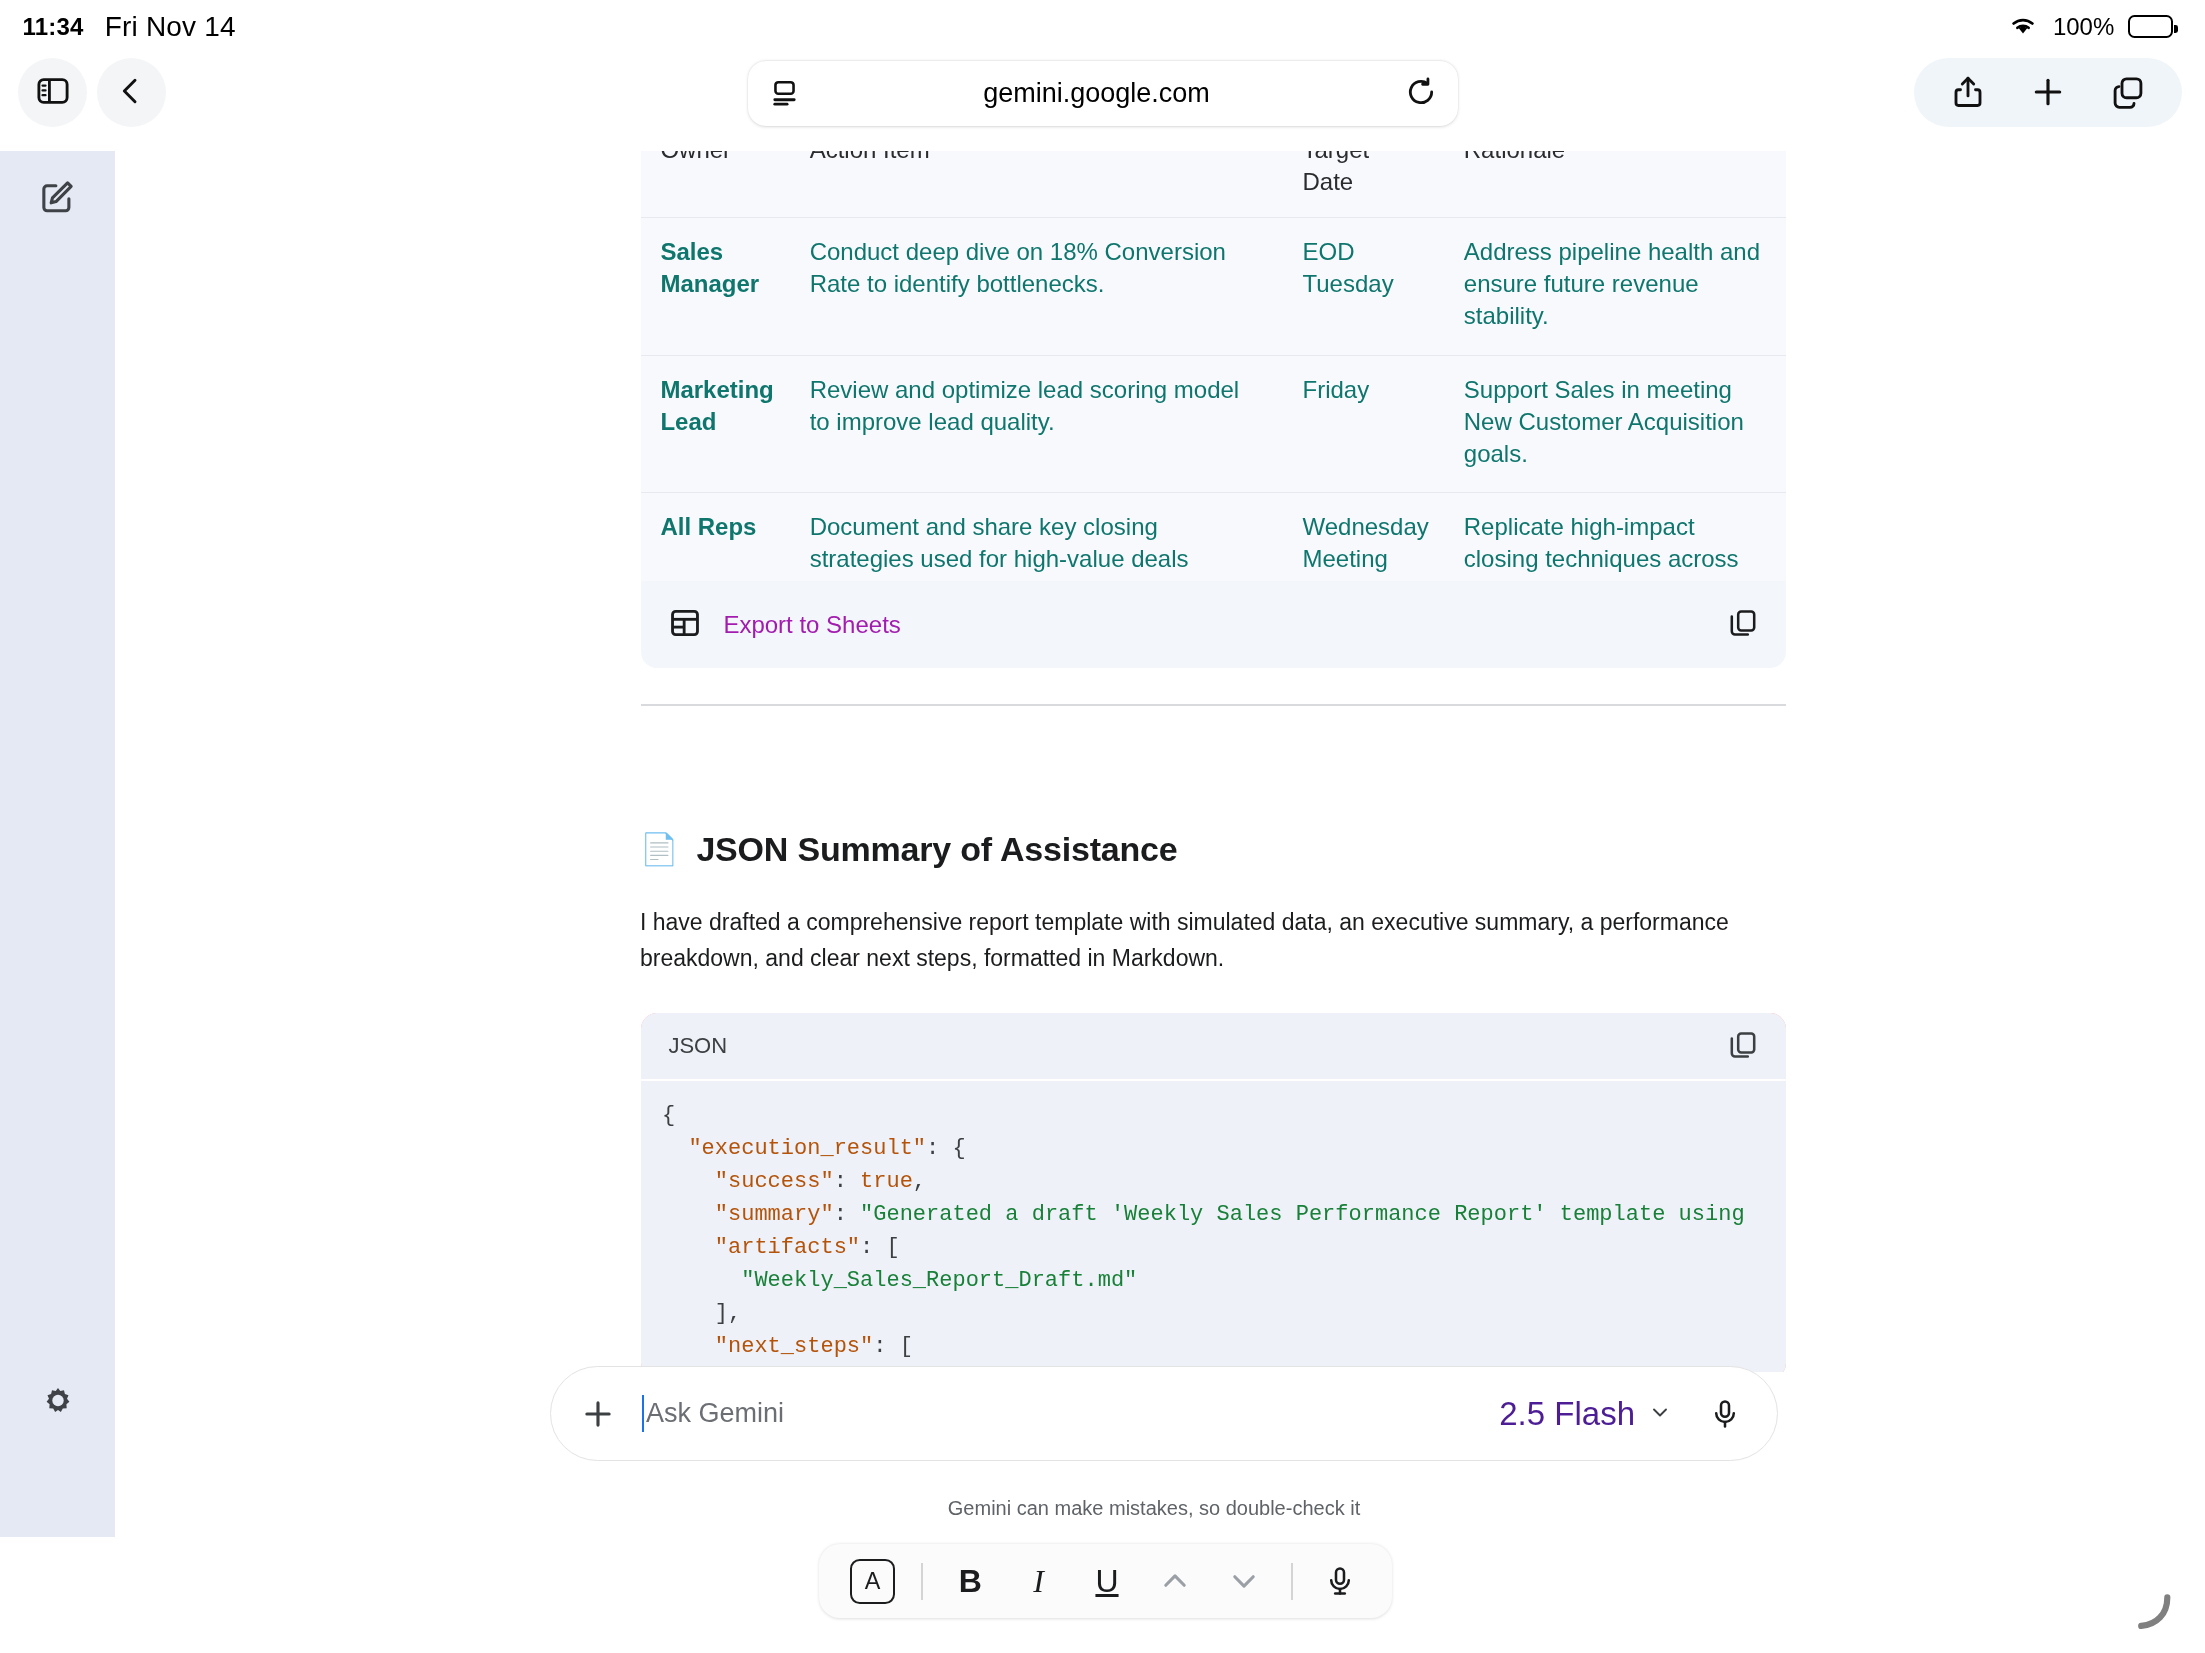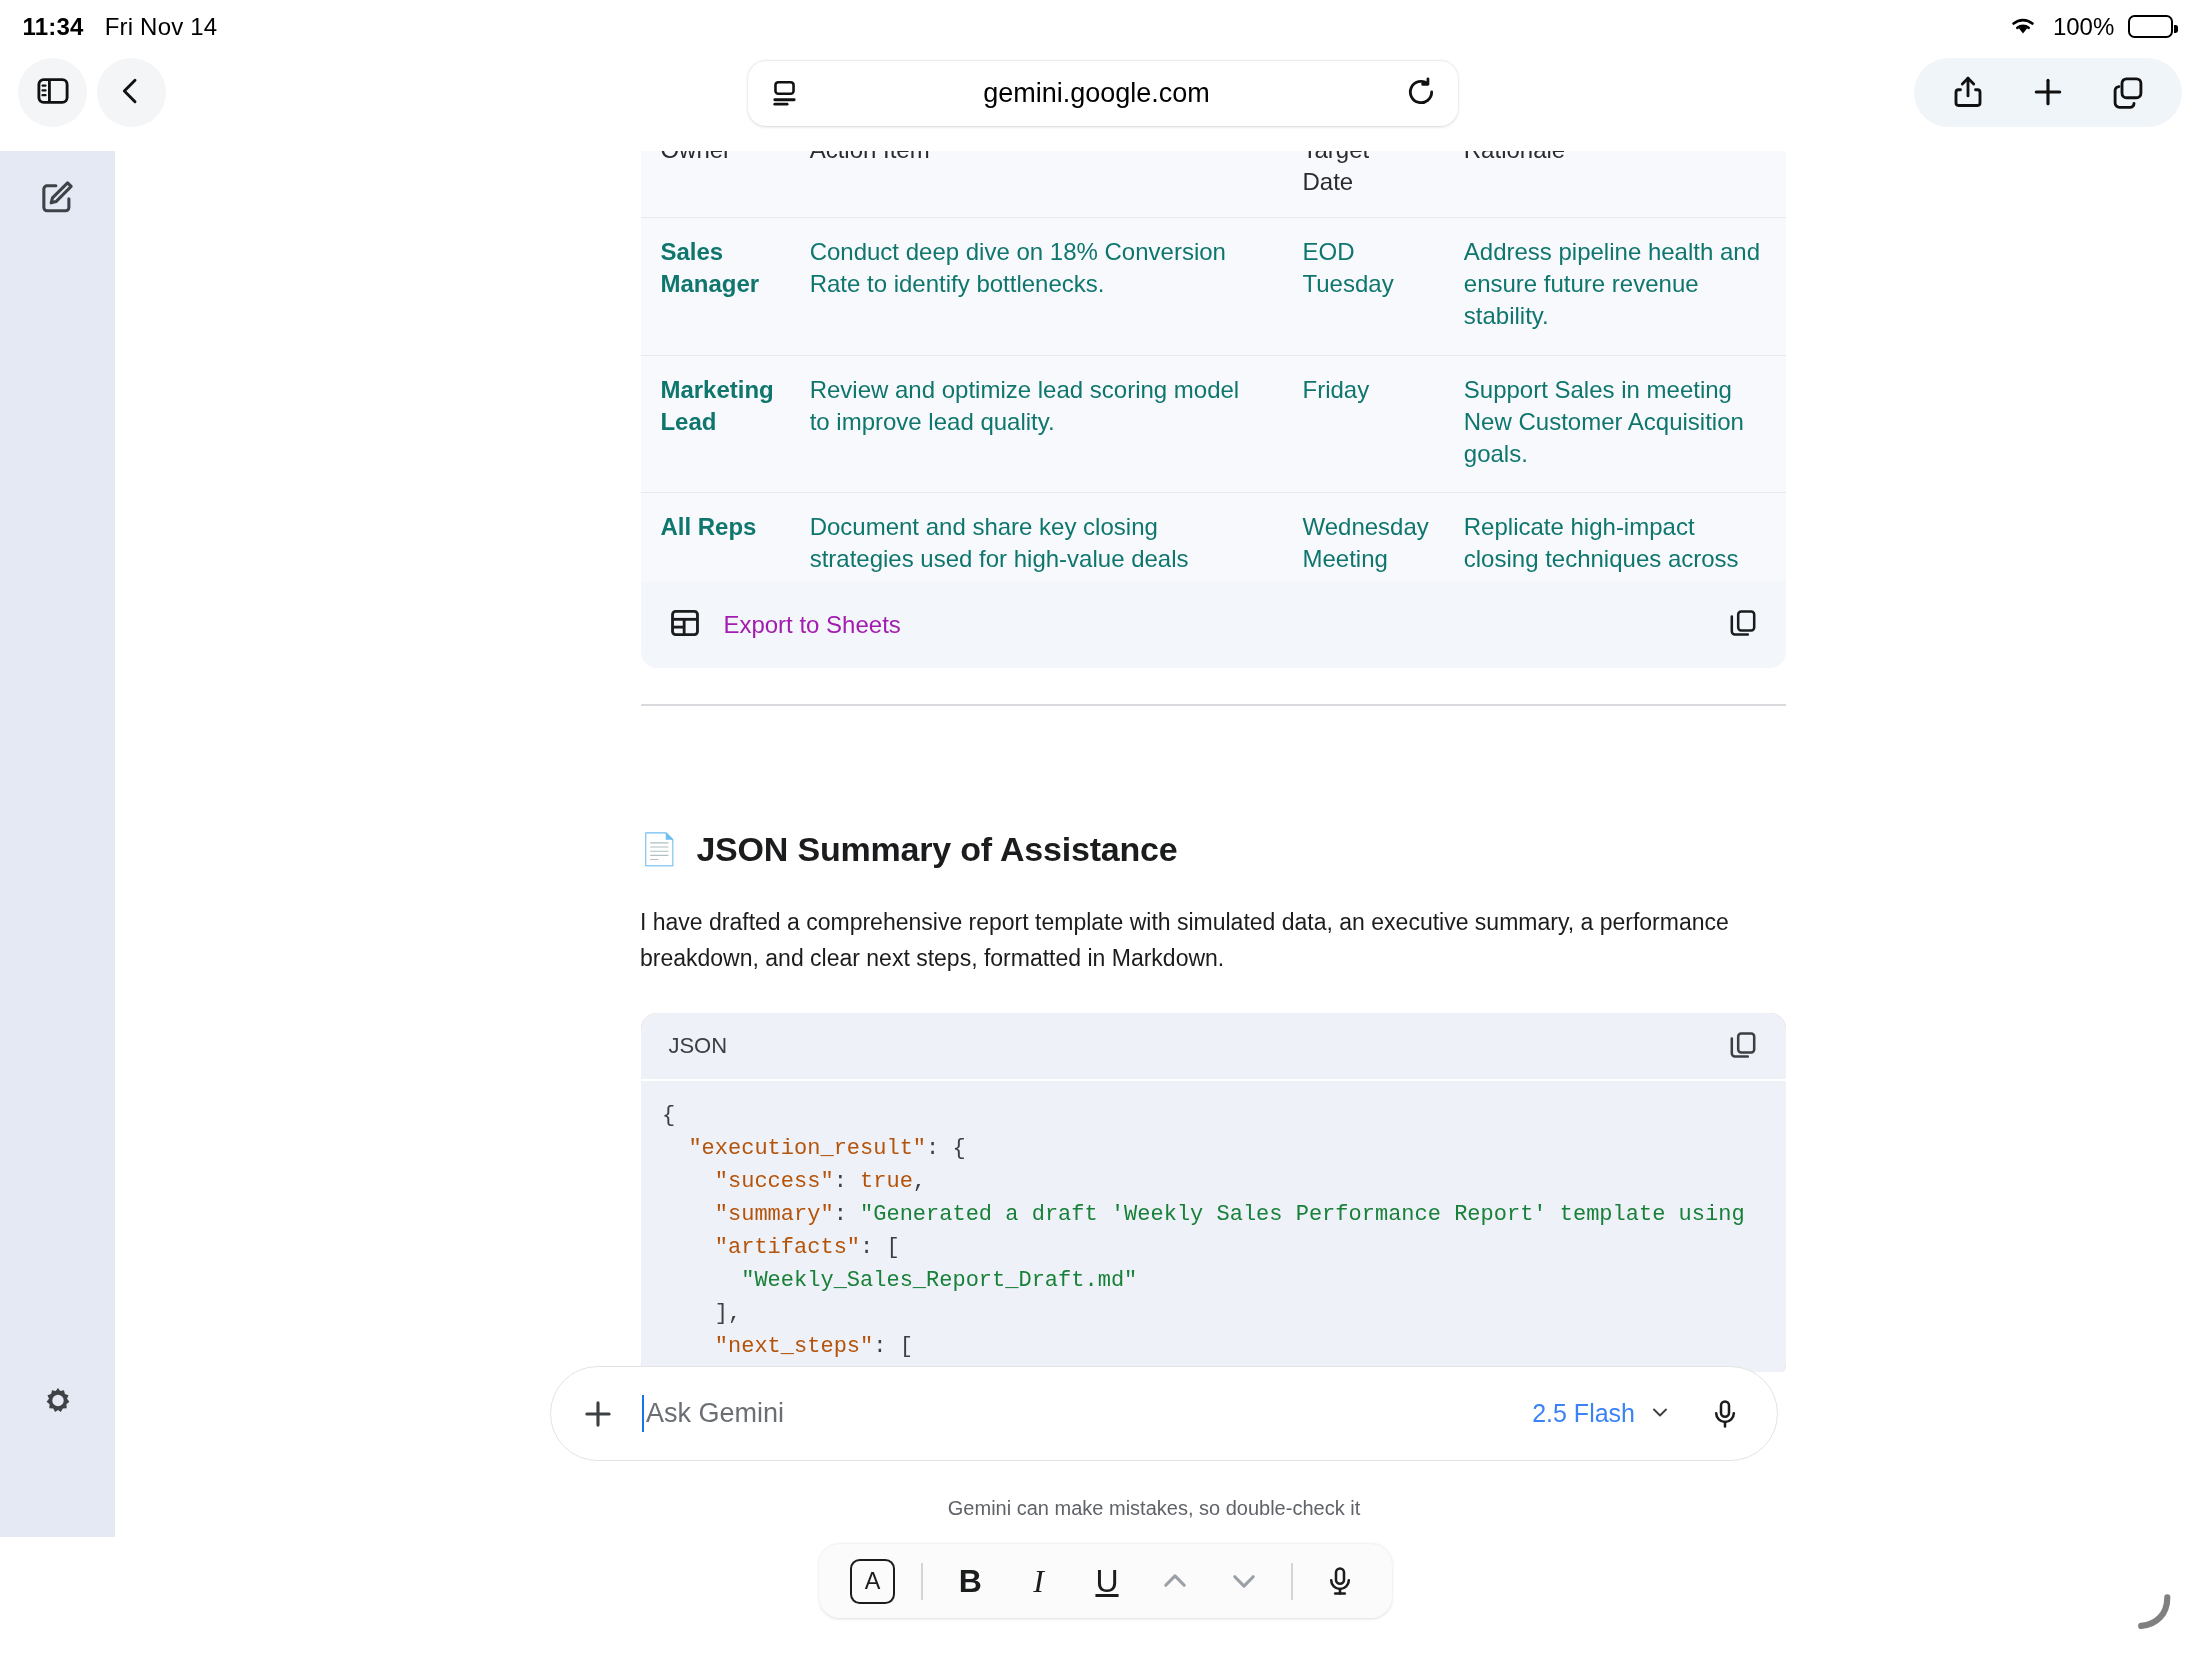--- a/index.html
+++ b/index.html
@@ -12,21 +12,21 @@
 
   
   .statusbar {
     position: absolute; top: 0; left: 0; width: 2205px; height: 53px;
     display: flex; align-items: center; justify-content: space-between;
     padding: 0 32px 0 22.6px;
     z-index: 60;
   }
   .sb-left { display: flex; align-items: center; gap: 21px; }
   .sb-time { font-size: 24px; font-weight: 600; color: #000; letter-spacing: 0.2px; }
-  .sb-date { font-size: 24px; font-weight: 500; color: #000; letter-spacing: 0.2px; }
+  .sb-date { font-size: 28px; font-weight: 500; color: #000; letter-spacing: 0.2px; }
   .sb-right { display: flex; align-items: center; gap: 13.7px; }
   .sb-batt-pct { font-size: 24px; font-weight: 500; color: #000; }
   .batt-shell {
     width: 45px; height: 22.6px; border: 2.4px solid #000; border-radius: 6.5px;
     padding: 2.4px; position: relative;
   }
   .batt-fill { width: 100%; height: 100%; background: #000; border-radius: 2.4px; }
   .batt-nub {
     position: absolute; right: -6.5px; top: 7.3px; width: 4px; height: 8px;
     background: #000; border-radius: 0 2.4px 2.4px 0;
@@ -178,21 +178,21 @@
   .ask-plus { cursor: pointer; display: flex; align-items: center; justify-content: center; }
   .ask-caret {
     width: 2.4px; height: 37px; background: #1a73e8; margin-left: 26px; margin-right: 1.6px;
   }
   .ask-placeholder {
     font-size: 27px; color: #6b6f74; flex: 1;
   }
   .model-pill {
     display: flex; align-items: center; gap: 13px; cursor: pointer; margin-right: 37px;
   }
-  .model-name { font-size: 25px; color: #3b82f6; margin-left: 12px; }
+  .model-name { font-size: 33px; color: #4c1d95; margin-left: 12px; }
   .ask-mic { cursor: pointer; display: flex; align-items: center; }
 
   .disclaimer {
     position: absolute; left: 540px; top: 1497px; width: 1228px;
     text-align: center; font-size: 20px; color: #5f6368;
     z-index: 45;
   }
 
   
   .fmtbar {

